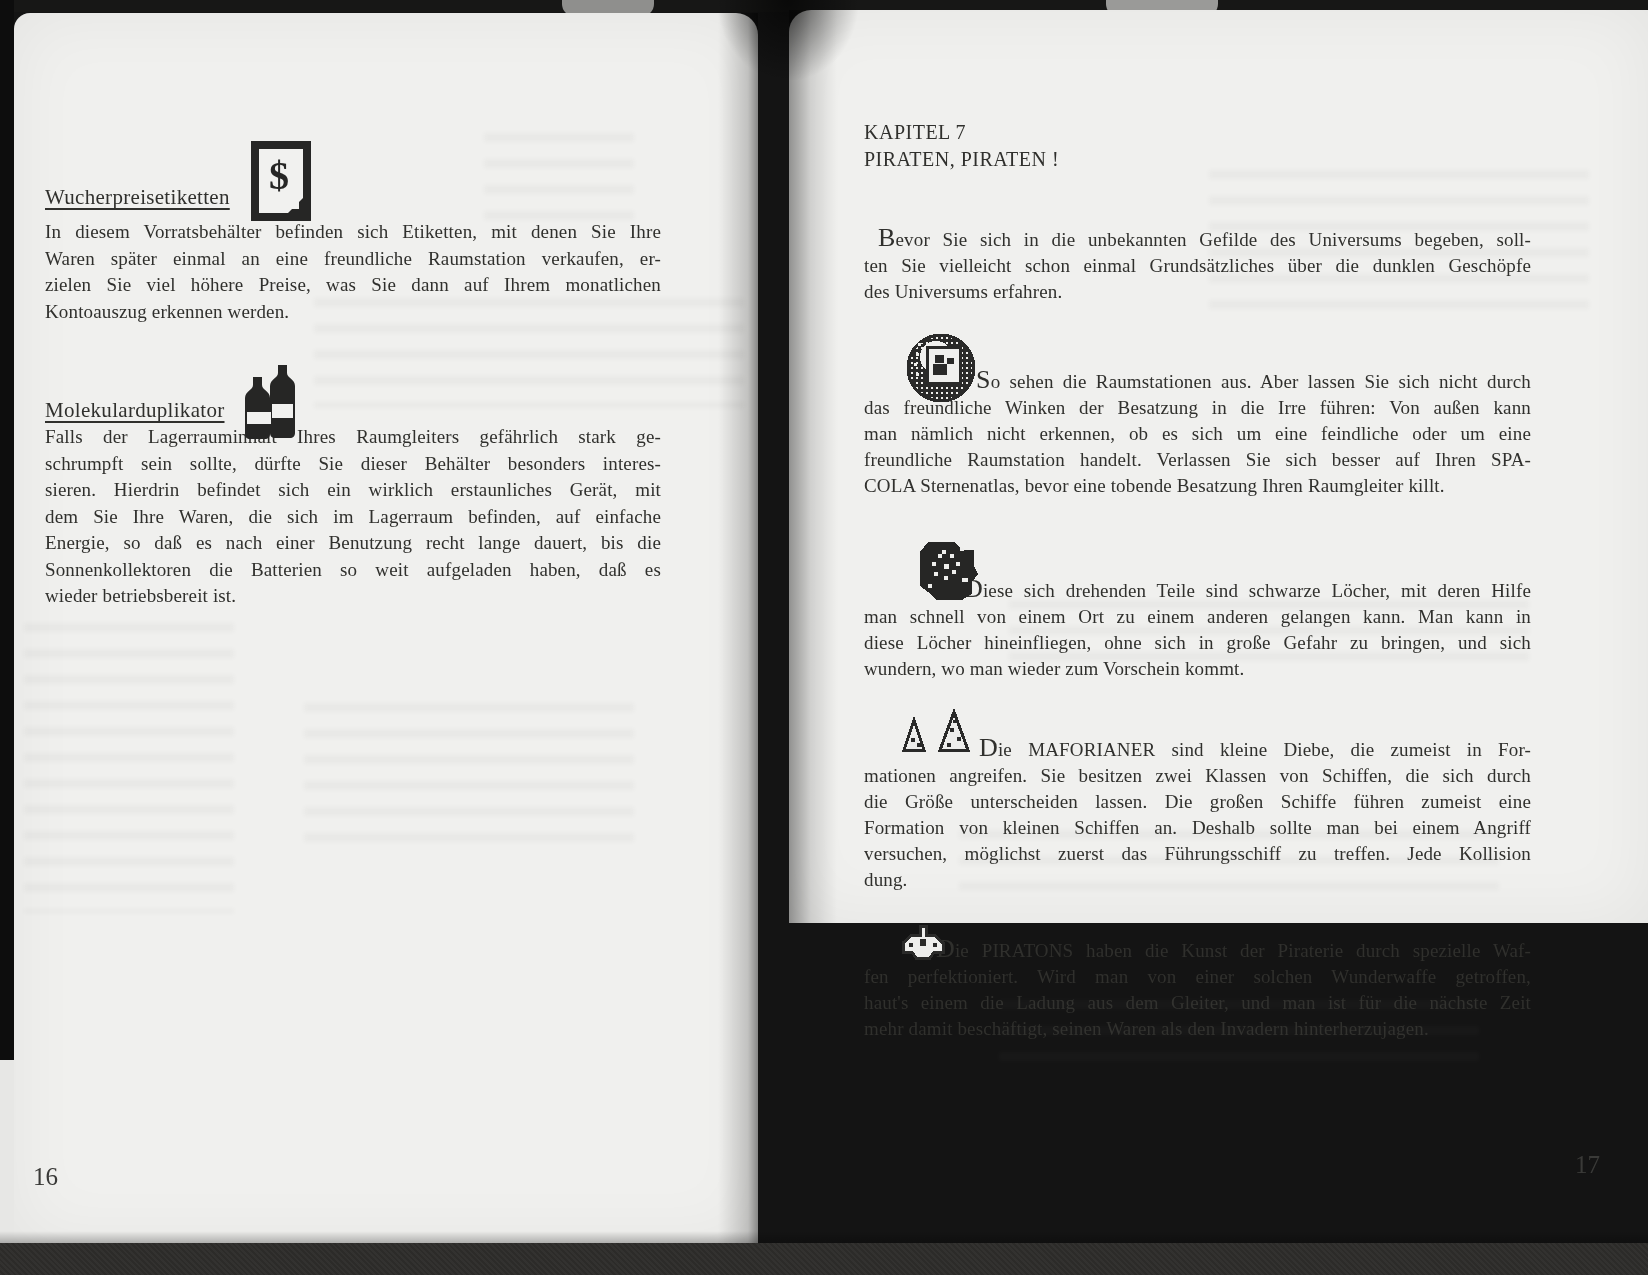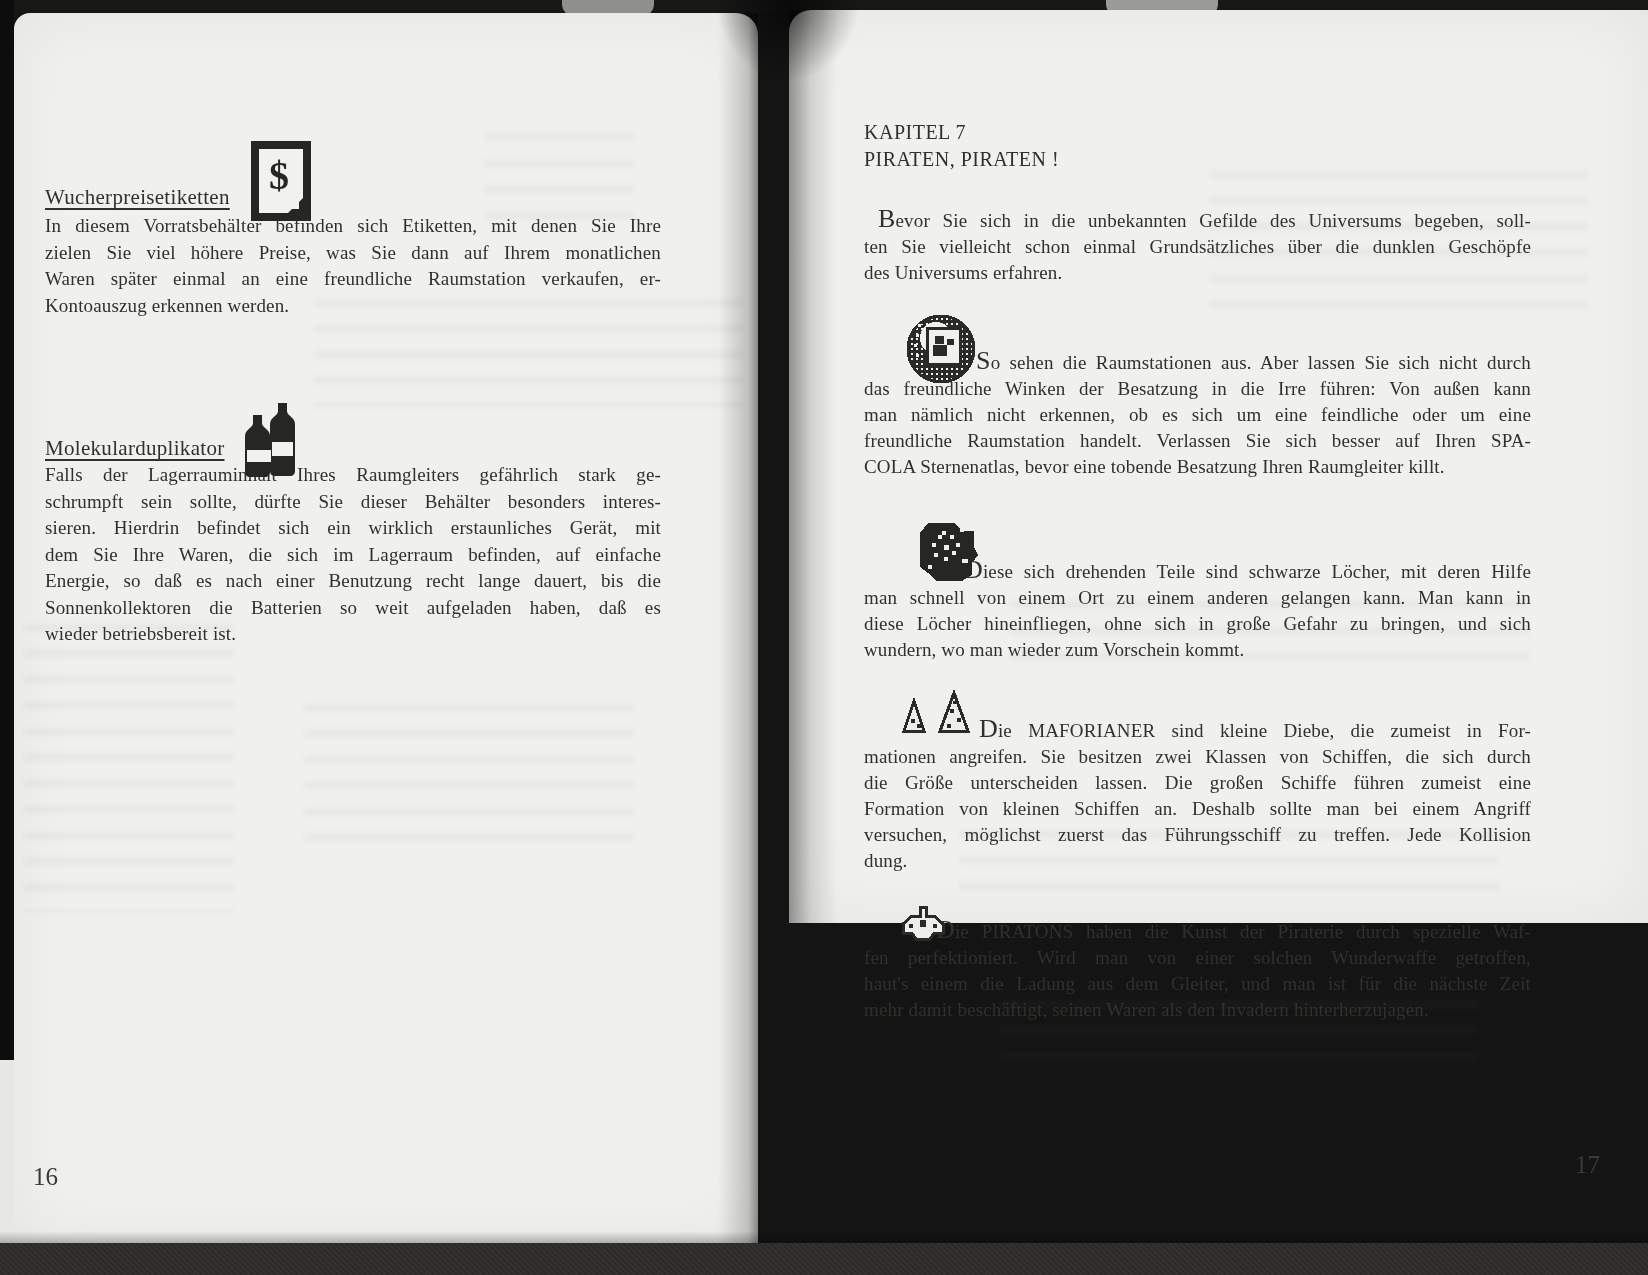--- a/index.html
+++ b/index.html
@@ -36,24 +36,24 @@
   .tline{text-align:justify;text-align-last:justify;}
   .lines .tline:last-child{text-align-last:left;}
   .heading{font-size:21px;letter-spacing:.3px;text-decoration:underline;text-underline-offset:4px;}
   .chapter-line{font-size:20px;line-height:27px;letter-spacing:.5px;}
   .sec{position:relative;}
   .h-line{height:26px;position:relative;}
   .sec-icon{position:absolute;}
   .first{display:block;text-align:justify;text-align-last:justify;}
   .initcap{font-size:26px;line-height:1;}
   .lp-sec1{margin-top:67px;}
-  .lp-sec1 .para{margin-top:2px;}
-  .lp-sec2{margin-top:117px;}
+  .lp-sec1 .para{margin-top:8px;}
+  .lp-sec2{margin-top:73px;}
   .lp-sec2 .para{margin-top:0;}
-  .intro{margin-top:33px;}
+  .intro{margin-top:52px;}
   .intro .first{text-indent:14px;}
   .s1{margin-top:62px;} .s1 .first{text-indent:112px;} .s1 .sec-icon{left:40px;top:-36px;}
   .s2{margin-top:77px;} .s2 .first{text-indent:100px;} .s2 .sec-icon{left:52px;top:-38px;}
   .s3{margin-top:53px;} .s3 .first{text-indent:115px;} .s3 .sec-icon{left:36px;top:-27px;}
   .s4{margin-top:43px;} .s4 .first{text-indent:72px;}  .s4 .sec-icon{left:36px;top:-12px;}
   .lp-sec1 .sec-icon{left:205px;top:-44px;}
   .lp-sec2 .sec-icon{left:195px;top:-35px;}
   .pagenum{position:absolute;font-size:25px;color:#3a3a38;}
   .pagenum-left{left:19px;top:1150px;}
   .pagenum-right{left:786px;top:1141px;}
@@ -79,22 +79,22 @@
           <svg width="62" height="80" viewBox="0 0 62 80">
             <path d="M5 4 h52 v72 h-52 z" fill="#f1f1ef" stroke="#262625" stroke-width="8"></path>
             <path d="M34 76 L57 53 V76 Z" fill="#262625"></path>
             <path d="M39 68 L49 58 L49 68 Z" fill="#f1f1ef"></path>
             <text x="29" y="48" font-size="40" font-family="Liberation Serif, serif" font-weight="bold" fill="#262625" text-anchor="middle">$</text>
           </svg>
         </span>
         <div class="h-line"><span class="heading">Wucherpreisetiketten</span></div>
         <div class="para lines">
             <div class="tline">In diesem Vorratsbehälter befinden sich Etiketten, mit denen Sie Ihre</div>
+            <div class="tline">Waren später einmal an eine freundliche Raumstation verkaufen, er-</div>
             <div class="tline">zielen Sie viel höhere Preise, was Sie dann auf Ihrem monatlichen</div>
-            <div class="tline">Waren später einmal an eine freundliche Raumstation verkaufen, er-</div>
             <div class="tline">Kontoauszug erkennen werden.</div>
           </div>
       </div>
 
       <div class="sec lp-sec2">
         <span class="sec-icon">
           <svg width="66" height="78" viewBox="0 0 66 78">
             <g fill="#262625">
               <path d="M13 14 h9 v8 c0 5 8 6 8 13 v36 c0 3 -2 5 -5 5 H10 c-3 0 -5 -2 -5 -5 V35 c0 -7 8 -8 8 -13 z"></path>
               <path d="M38 2 h9 v8 c0 5 8 6 8 13 v47 c0 3 -2 5 -5 5 H35 c-3 0 -5 -2 -5 -5 V23 c0 -7 8 -8 8 -13 z"></path>

